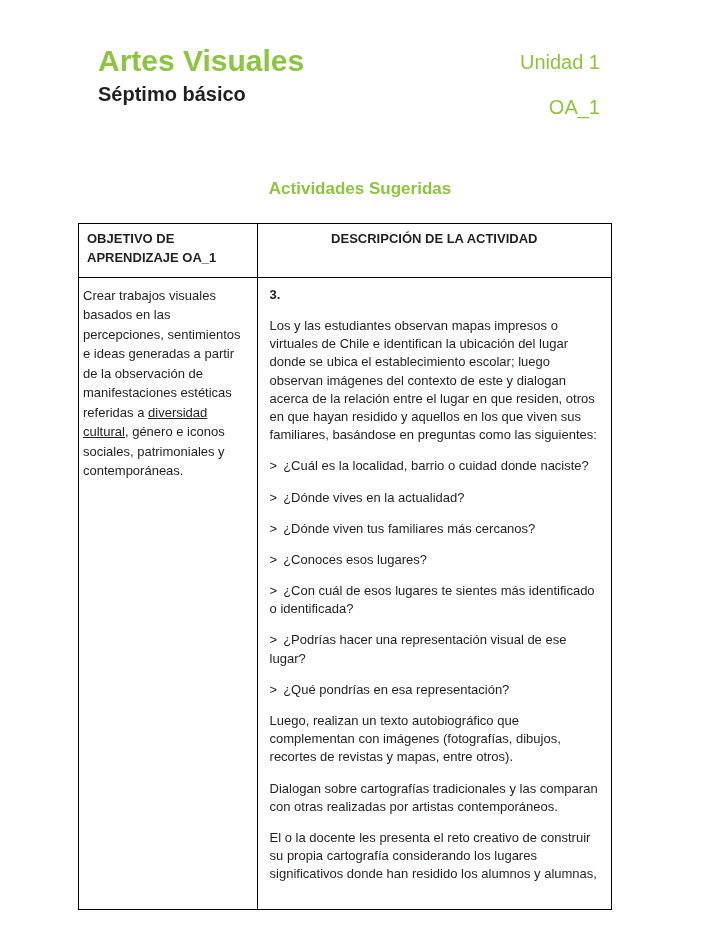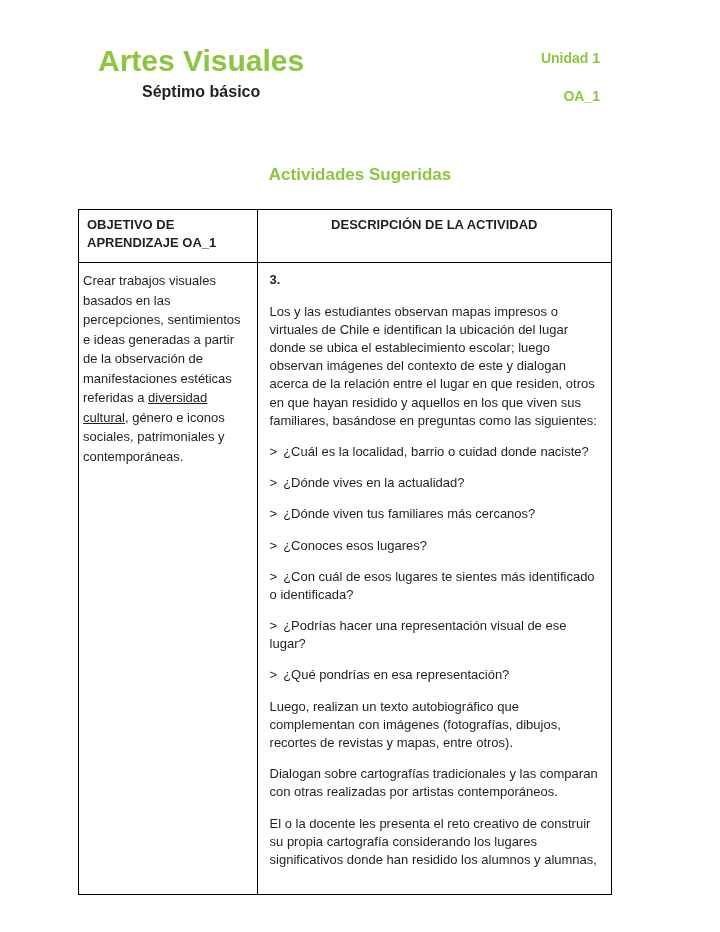--- a/index.html
+++ b/index.html
@@ -25,33 +25,32 @@
     padding: 44px 120px 0 98px;
   }
   .doc-title {
     color: var(--accent-green);
     font-size: 30px;
     font-weight: bold;
     line-height: 1.1;
   }
   .doc-subtitle {
     color: var(--ink);
-    font-size: 16px;
+    font-size: 20px;
     font-weight: bold;
     margin-top: 6px;
-    text-align: center;
   }
   .header-right {
     text-align: right;
     padding-top: 6px;
   }
   .unit-label, .oa-label {
     color: var(--accent-green);
-    font-size: 14px;
-    font-weight: bold;
+    font-size: 20px;
+    font-weight: normal;
     line-height: 1.2;
     text-align: right;
   }
   .oa-label { margin-top: 21px; }
   .section-title {
     text-align: center;
     color: var(--accent-green);
     font-size: 17px;
     font-weight: bold;
     margin-top: 60px;

